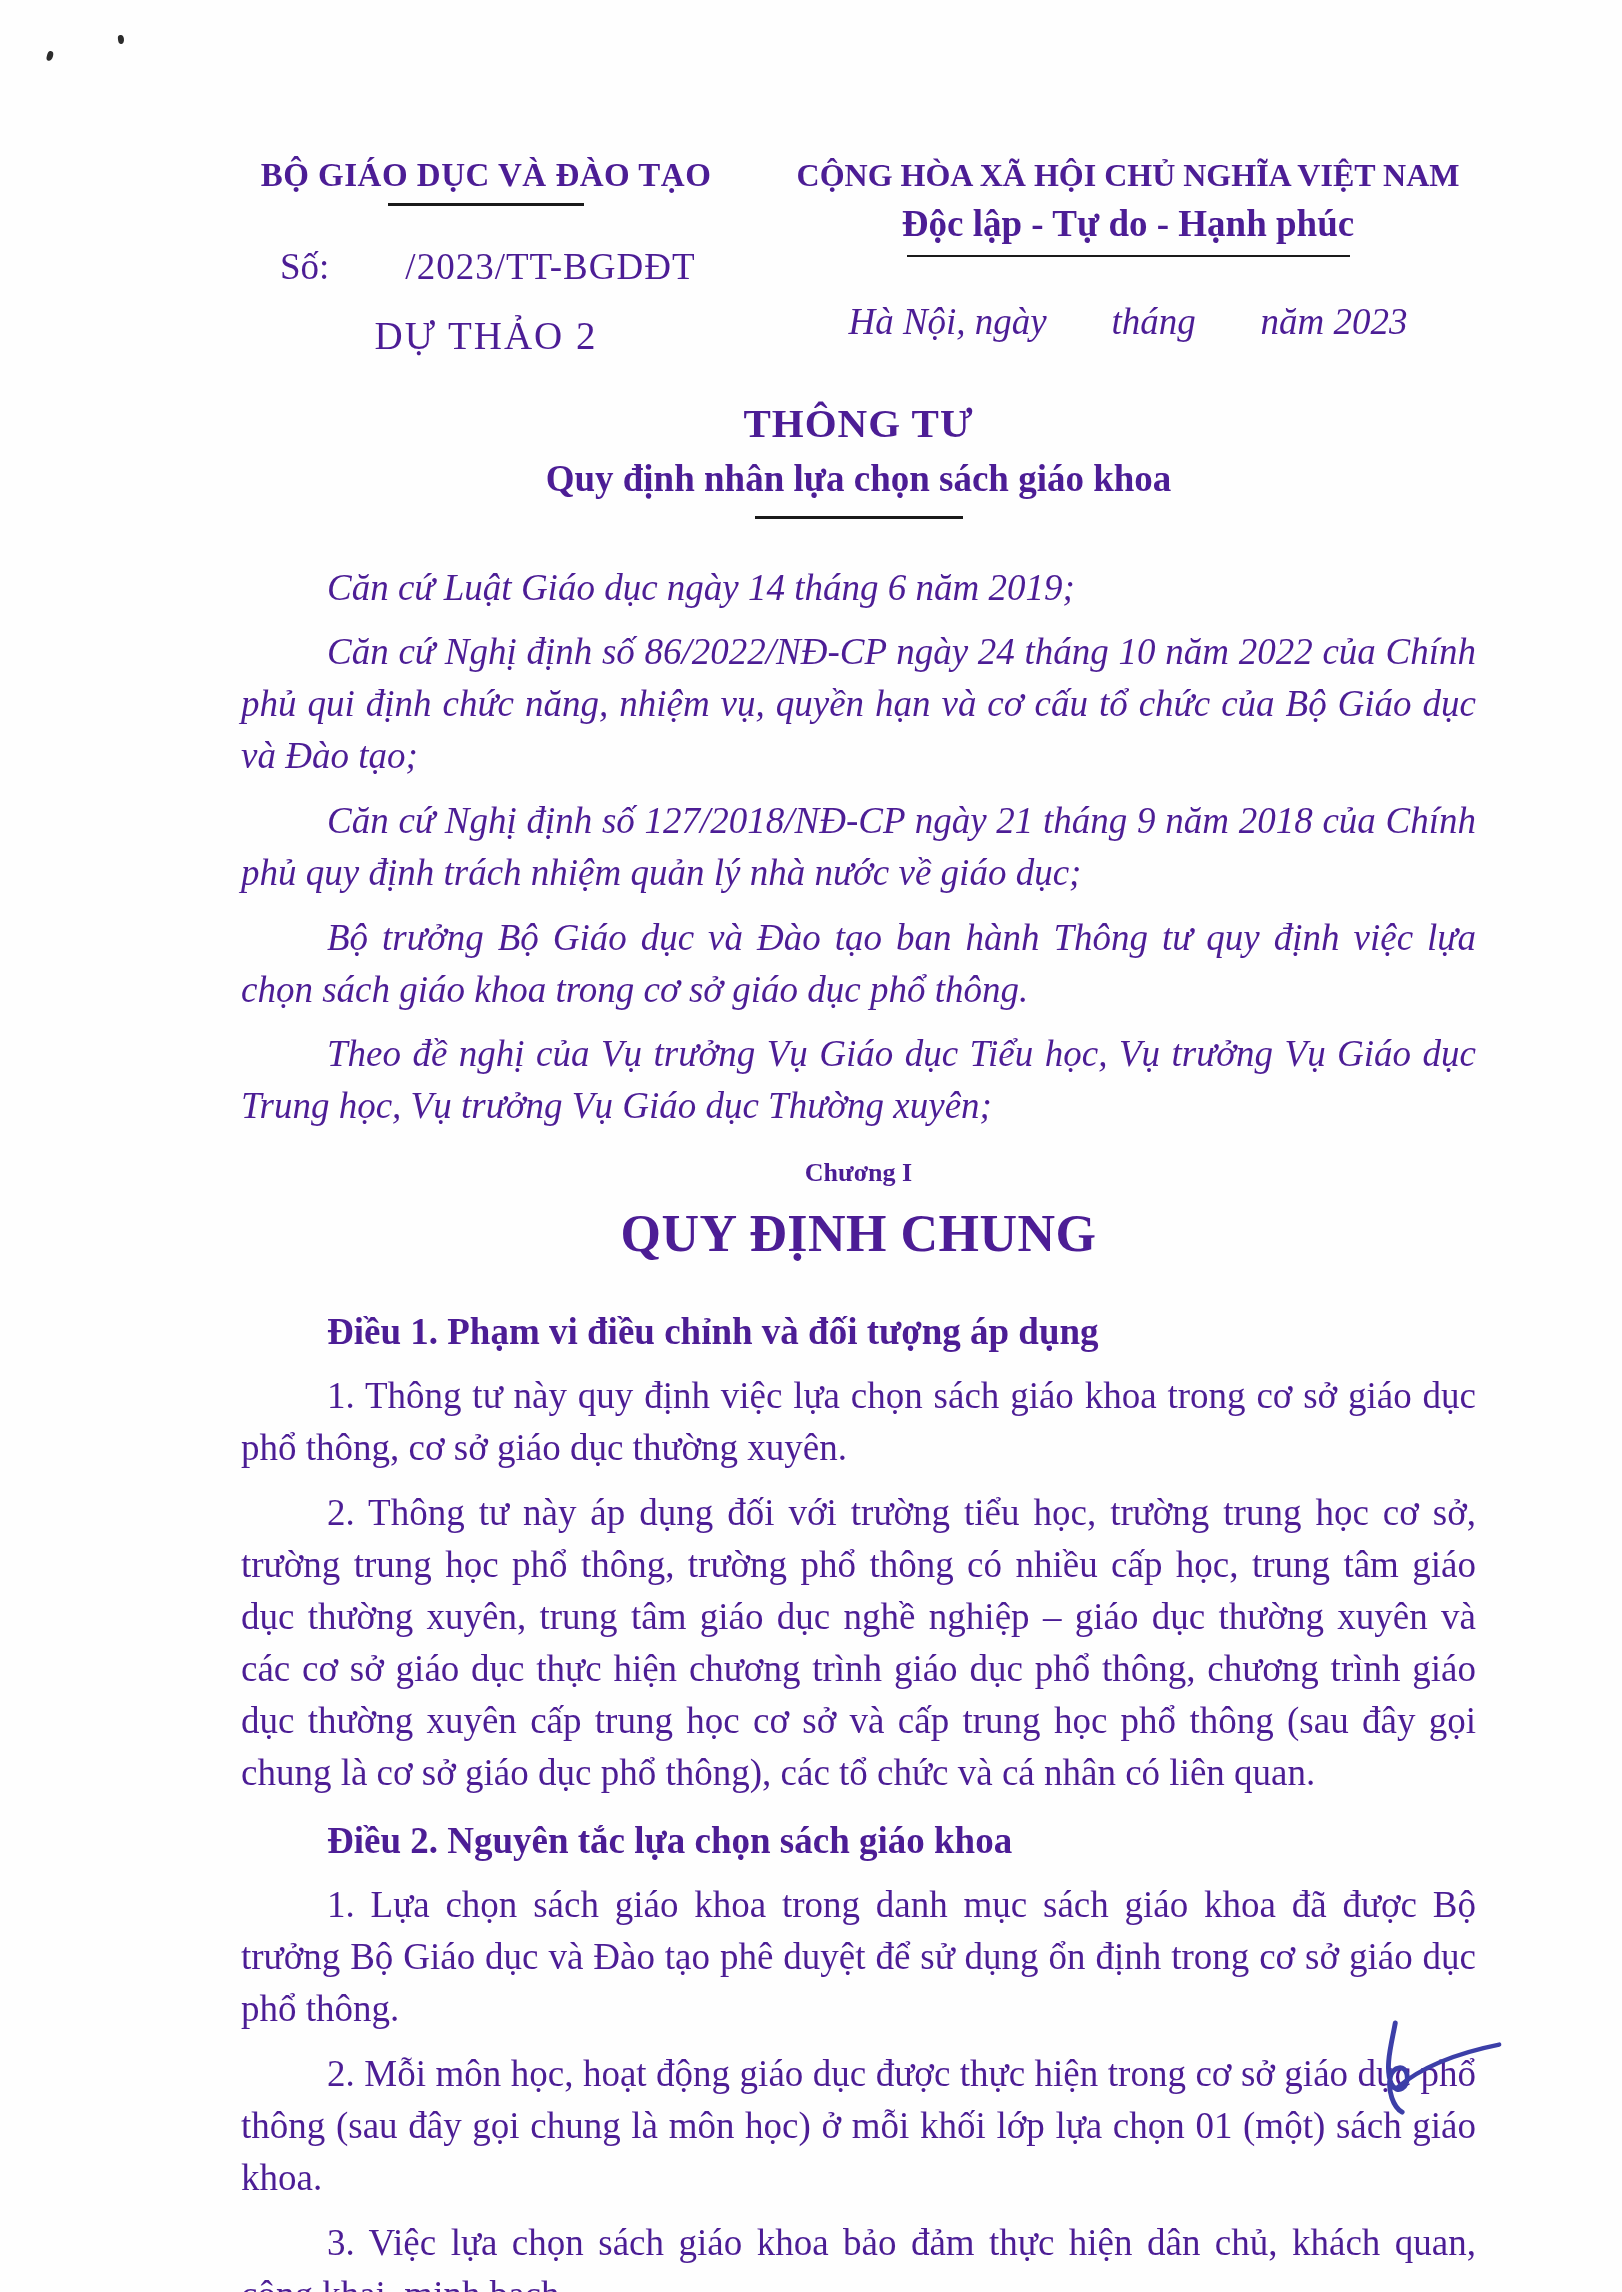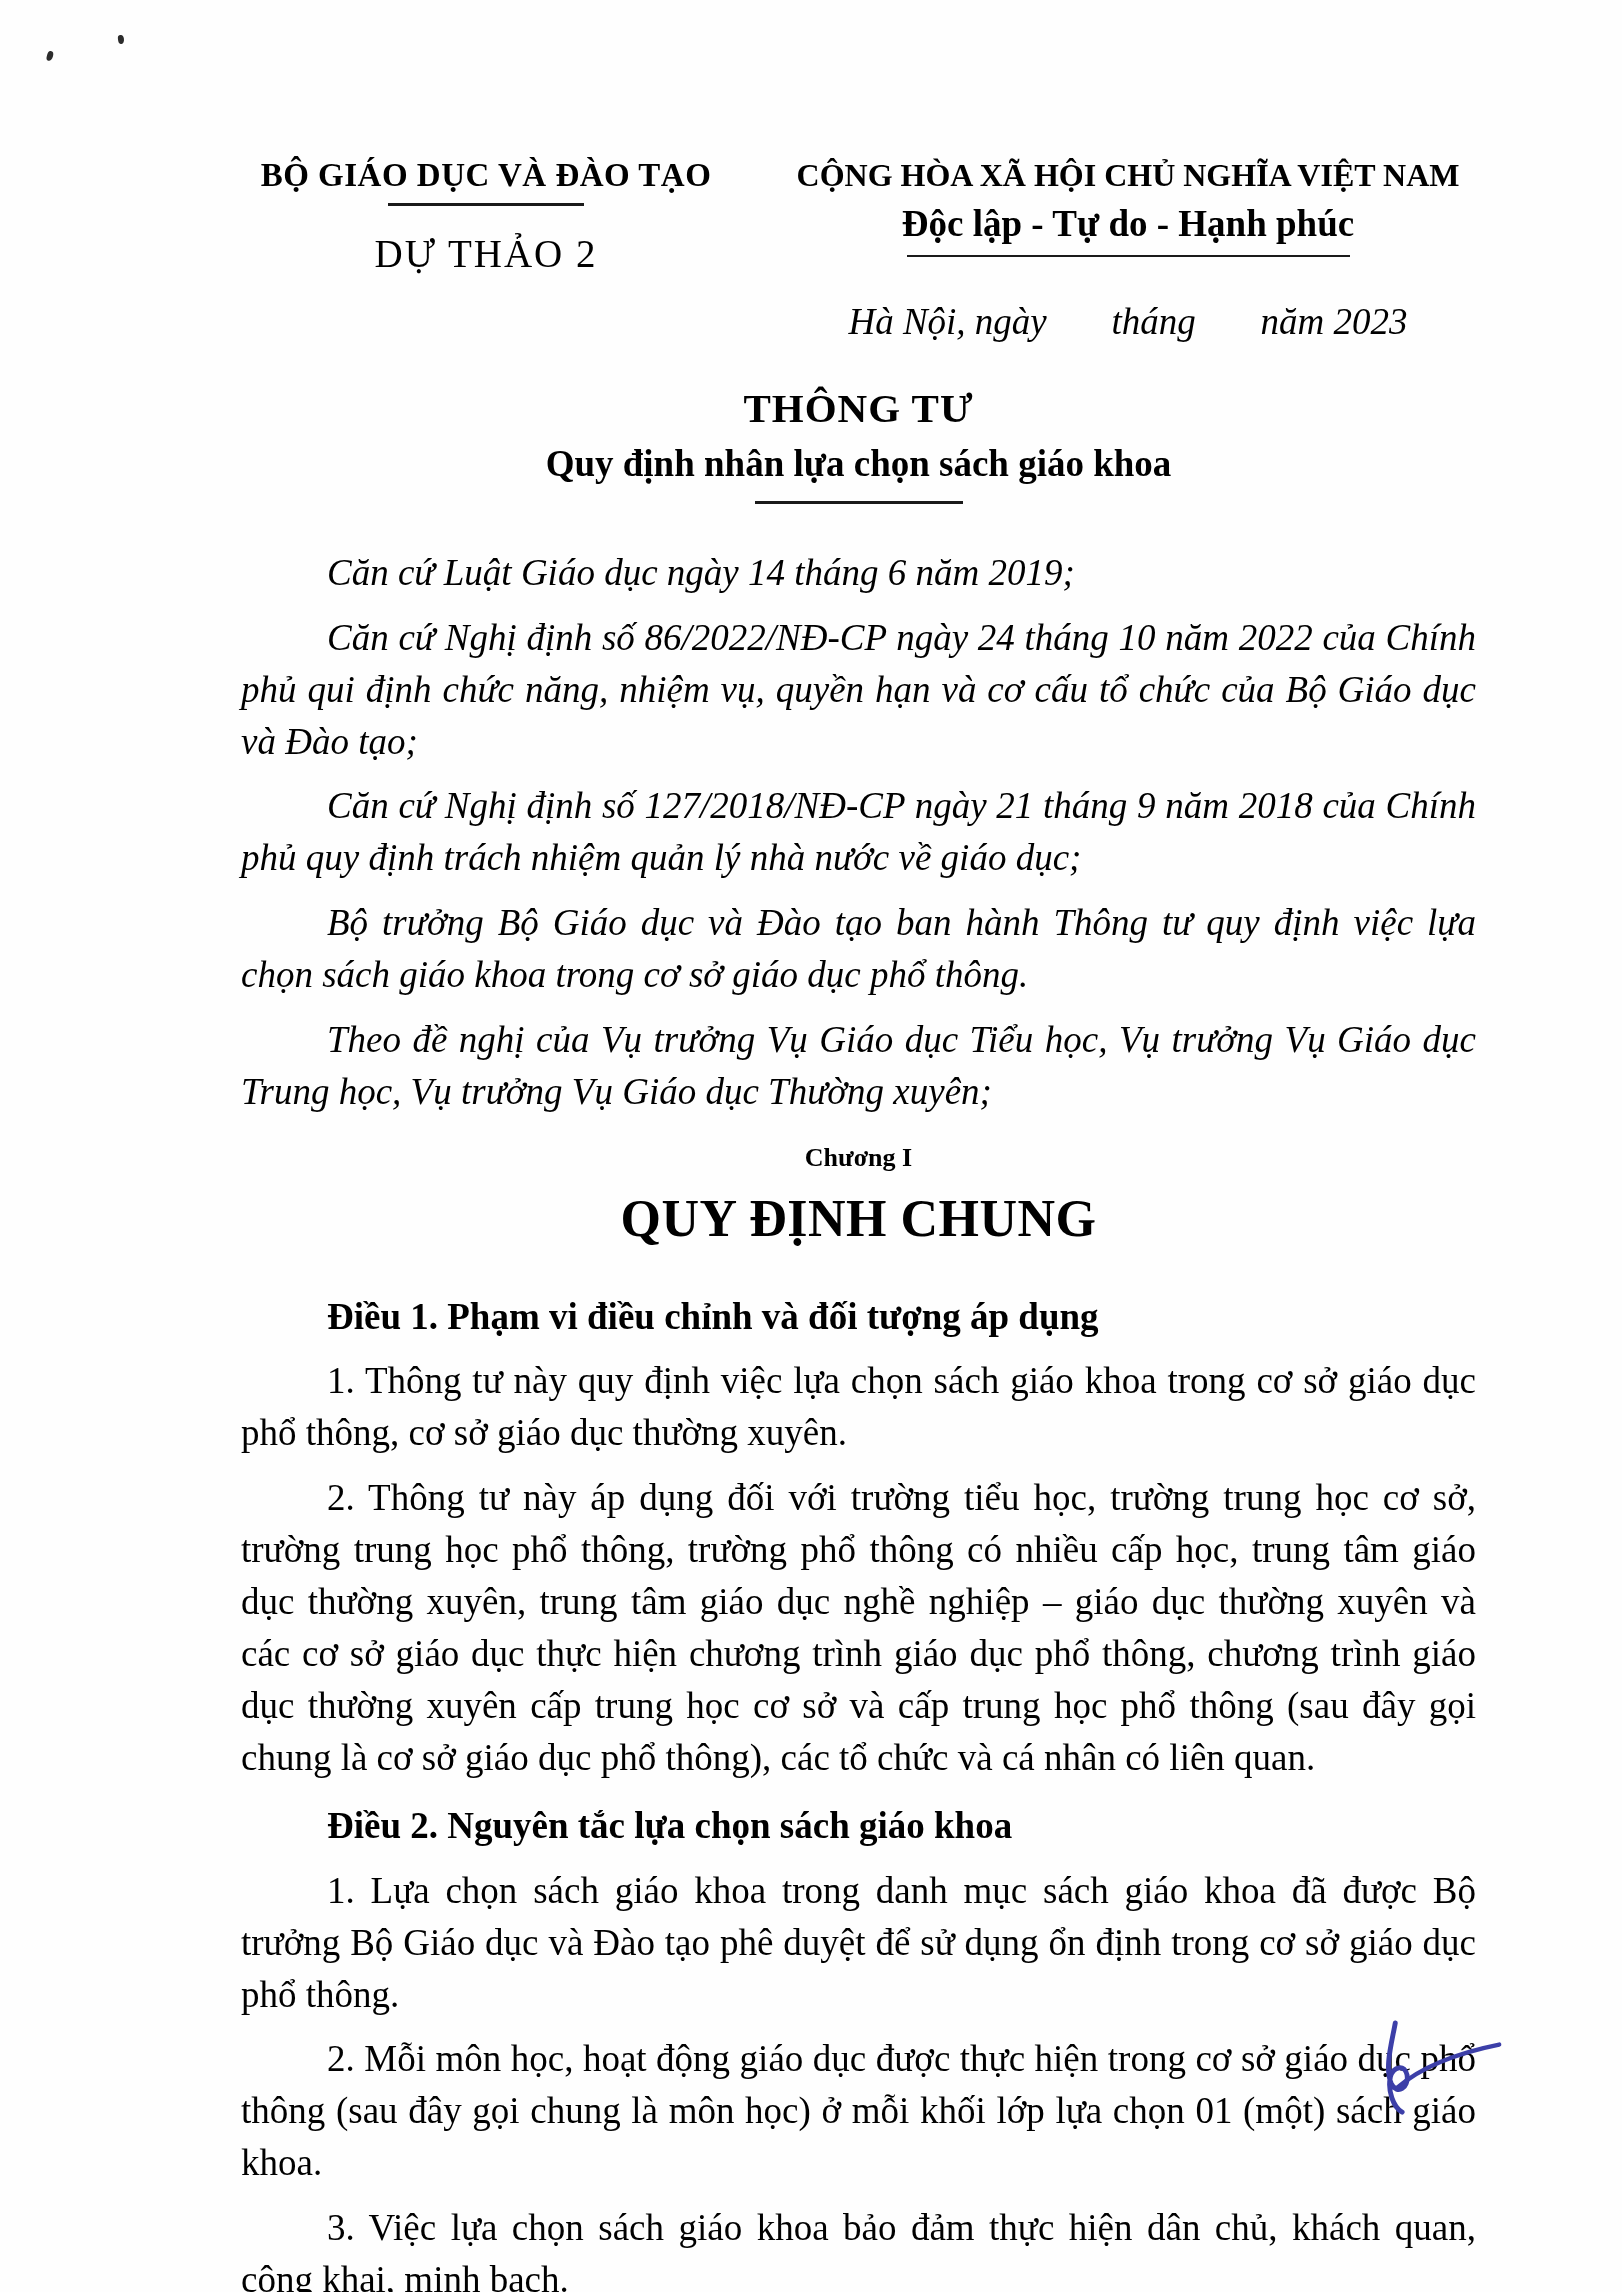--- a/index.html
+++ b/index.html
@@ -3,21 +3,21 @@
 <meta charset="utf-8">
 <style>
   html,body{margin:0;padding:0;background:#e8e8e8;}
   .page{
     position:relative;
     width:1622px;height:2293px;
     margin:0 auto;
     background:#fefefe;
     overflow:hidden;
     font-family:"Liberation Serif","DejaVu Serif",serif;
-    color:#000000;
+    color:#4c1d95;
   }
   .content{
     position:absolute;
     left:241px;top:157px;
     width:1235px;
   }
   
   .header-row{display:flex;justify-content:space-between;align-items:flex-start;}
   .hdr-left{width:490px;text-align:center;}
   .hdr-right{width:696px;text-align:center;}
@@ -58,20 +58,24 @@
 
   <span class="speck speck1"></span>
   <span class="speck speck2"></span>
 
   <div class="content">
 
     <div class="header-row">
       <div class="hdr-left">
         <div class="ministry">BỘ GIÁO DỤC VÀ ĐÀO TẠO</div>
         <div class="rule-min"></div>
+        <div class="so-line">
+          <span class="so-label">Số:</span>
+          <span class="so-value">/2023/TT-BGDĐT</span>
+        </div>
         <div class="draft">DỰ THẢO 2</div>
       </div>
       <div class="hdr-right">
         <div class="republic1">CỘNG HÒA XÃ HỘI CHỦ NGHĨA VIỆT NAM</div>
         <div class="republic2">Độc lập - Tự do - Hạnh phúc</div>
         <div class="rule-rep"></div>
         <div class="dateline">Hà Nội, ngày       tháng       năm 2023</div>
       </div>
     </div>
 

